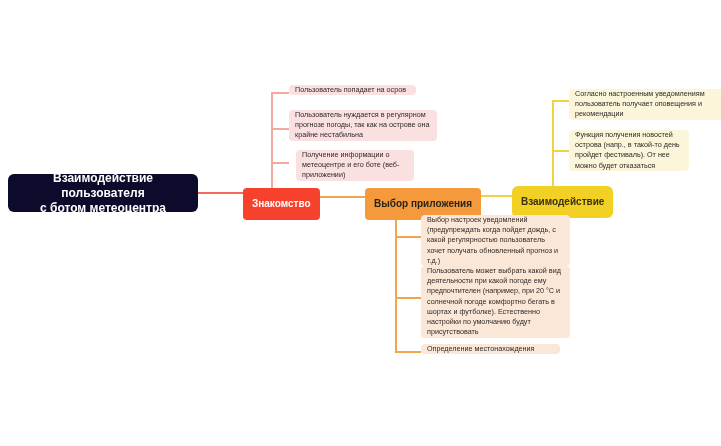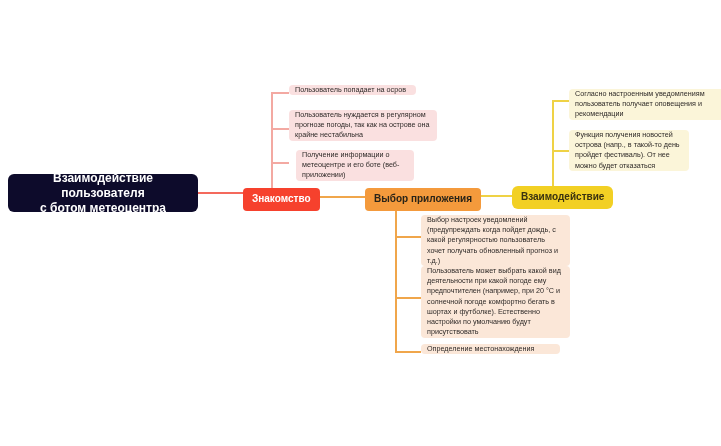--- a/index.html
+++ b/index.html
@@ -41,22 +41,22 @@
     font-size: 12px;
     font-weight: bold;
     border-radius: 6px;
     padding: 0 6px;
   }
   .root-node .line2 { display: block; }
 
   .branch-node {
     font-size: 10px;
     font-weight: bold;
-    padding: 8px 9px;
-    height: 23px;
+    padding: 16px 9px;
+    height: 16px;
     white-space: nowrap;
   }
   .node-znakomstvo {
     left: 243px;
     top: 188px;
     background: #f6412d;
     color: #ffffff;
   }
   .node-zapusk {
     left: 365px;

